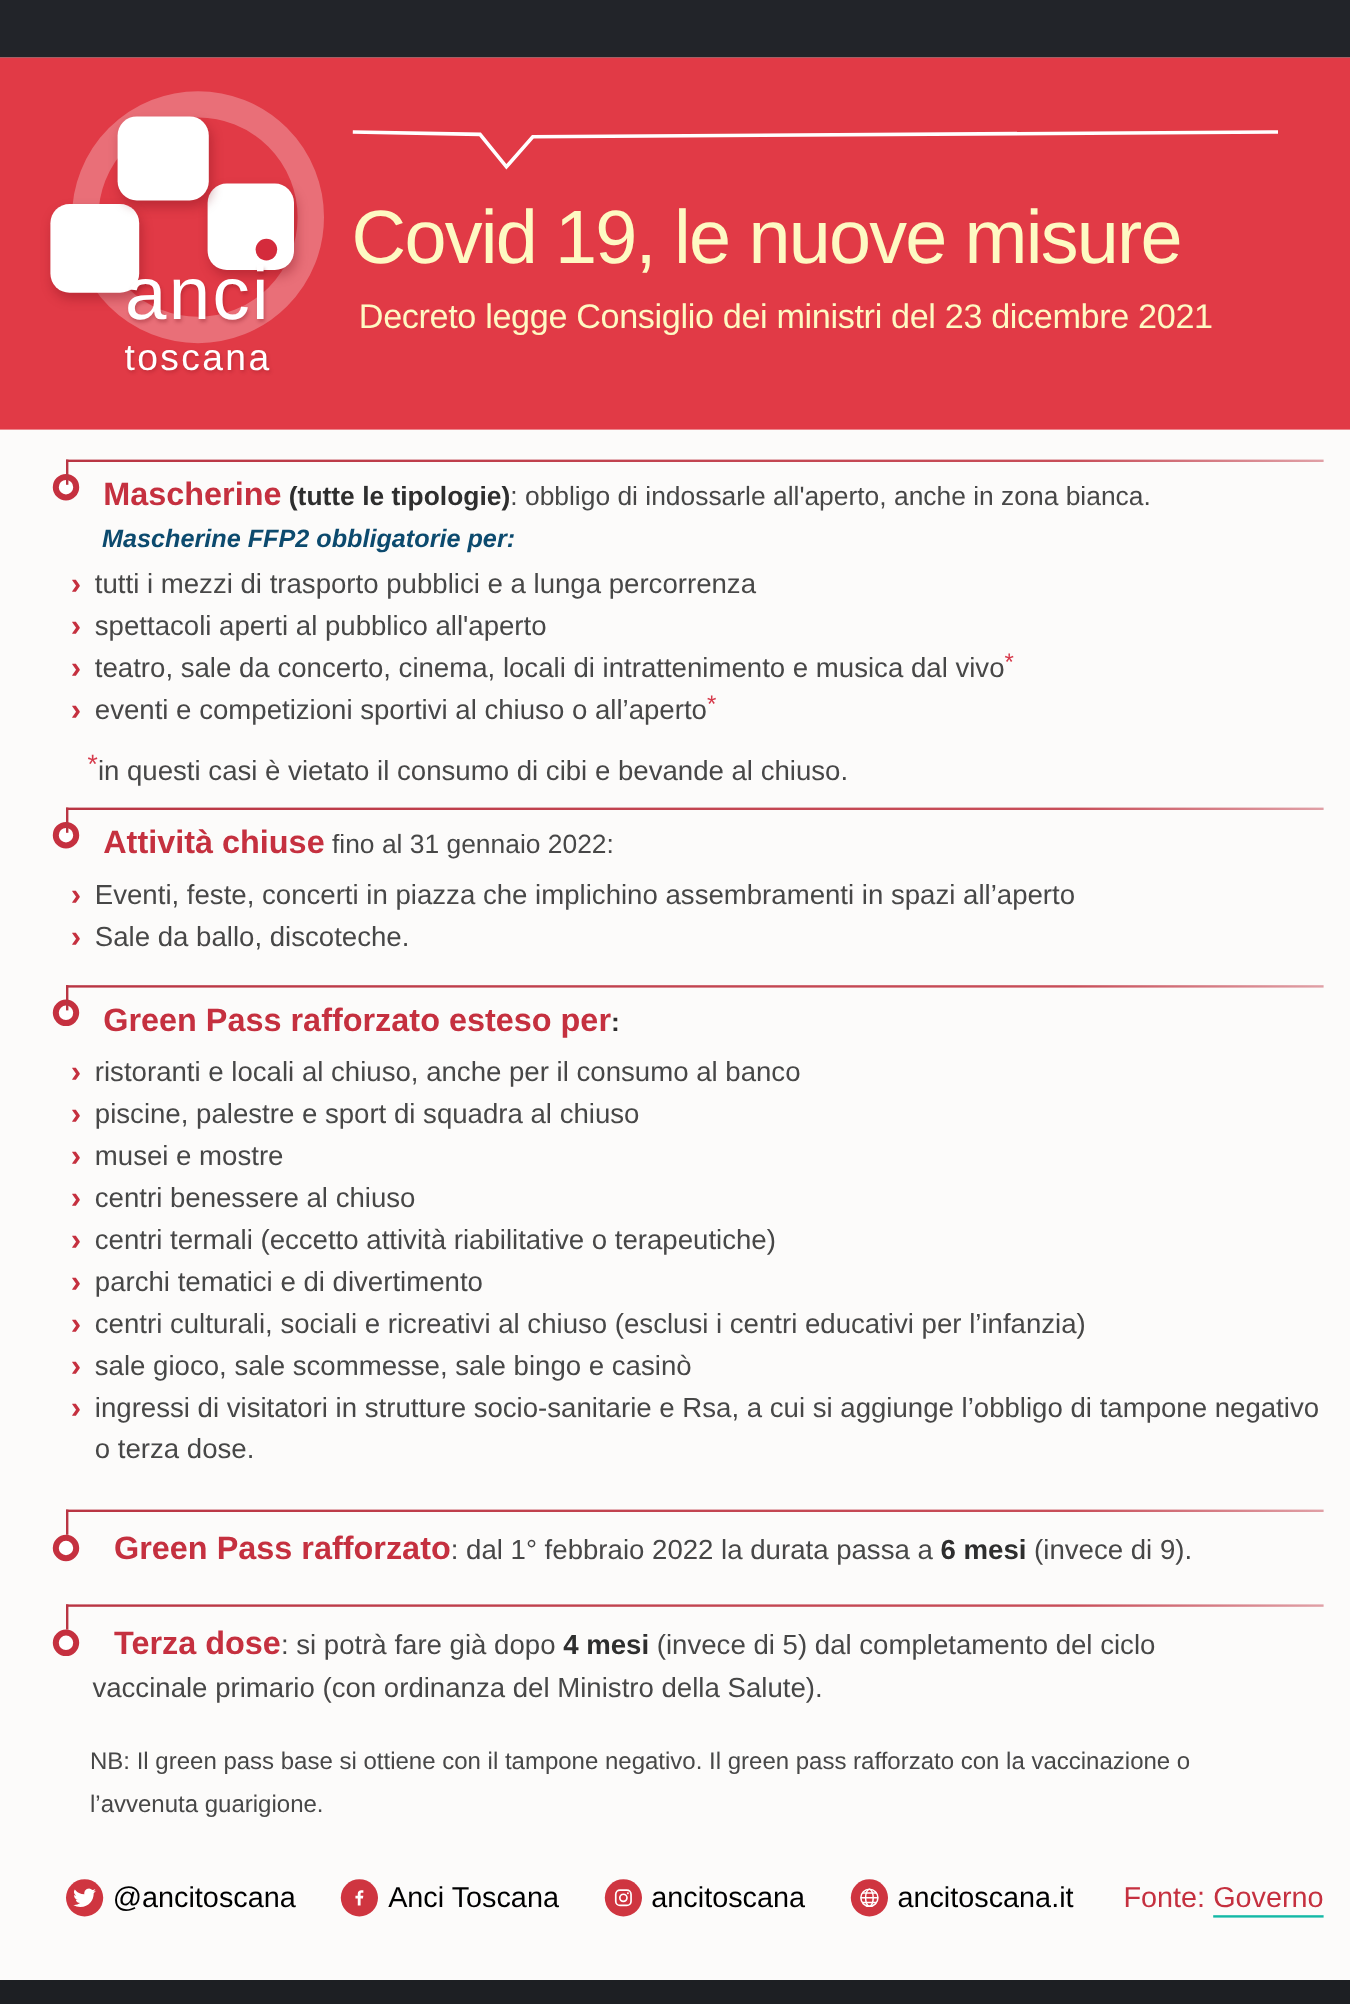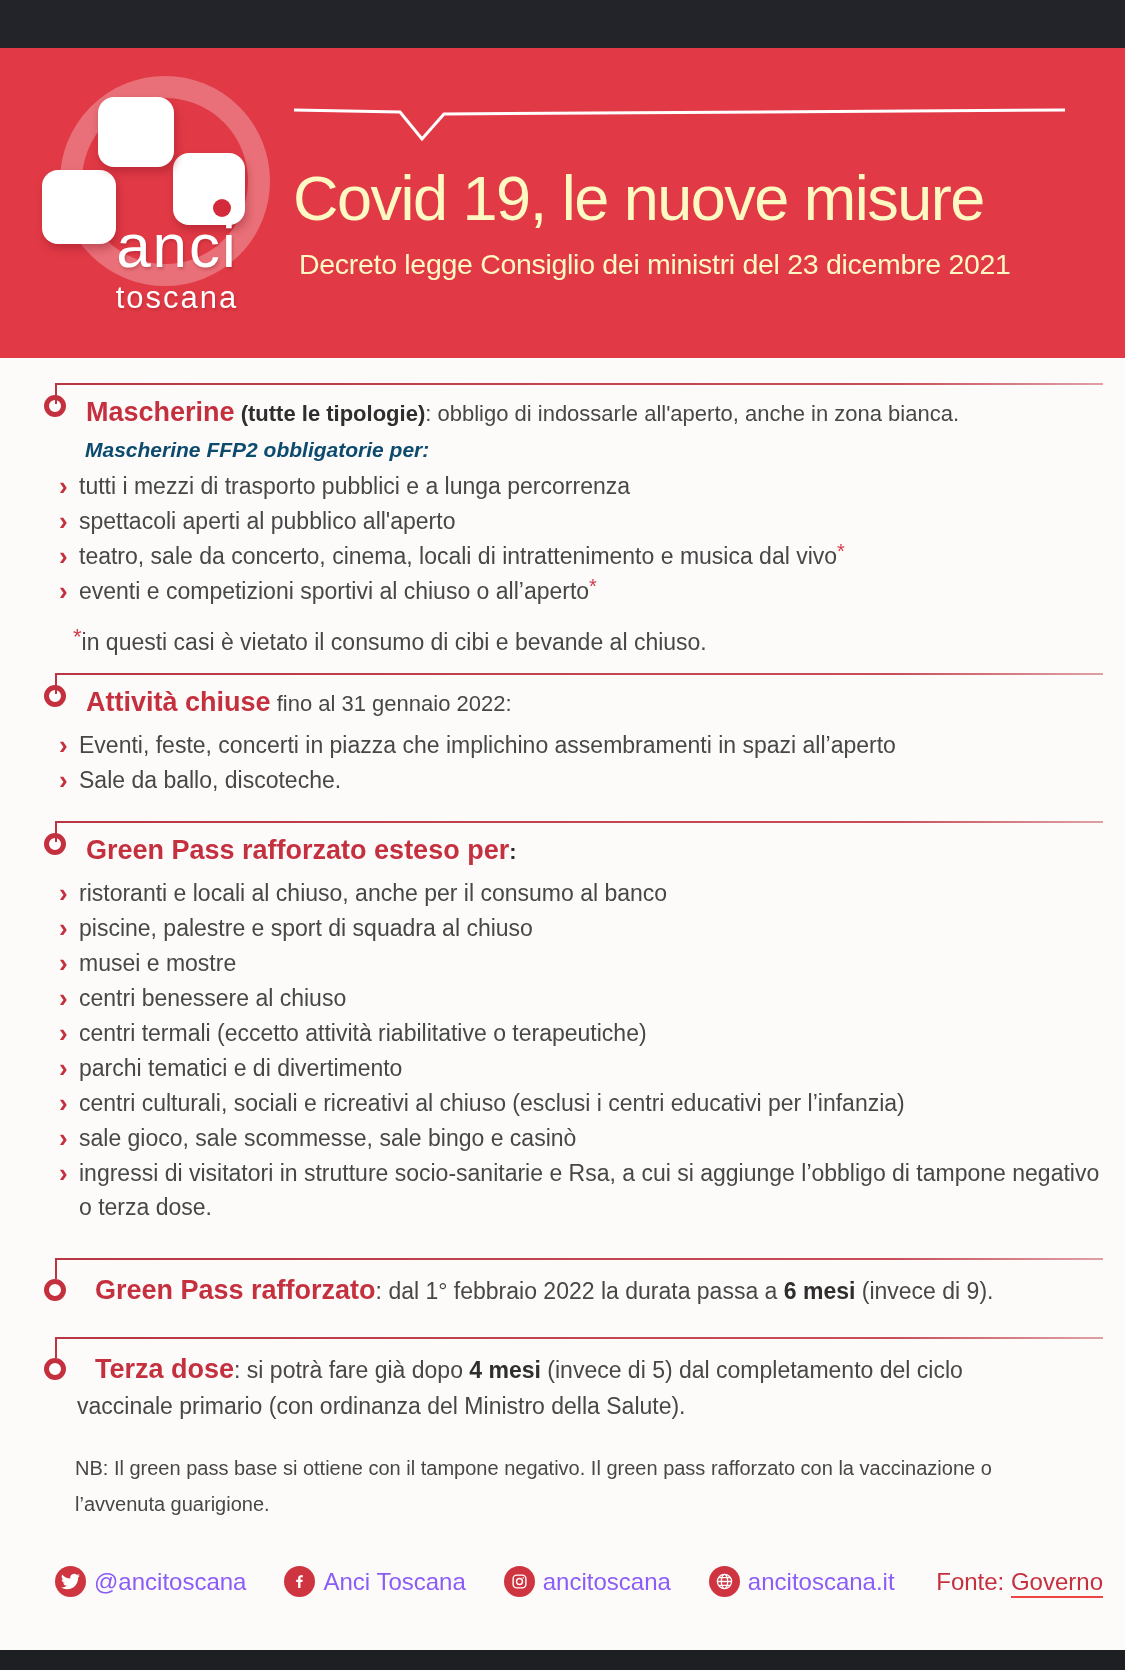--- a/index.html
+++ b/index.html
@@ -14,21 +14,21 @@
   .band{position:absolute; left:0; top:48px; width:100%; height:310px; background:#e13a46;}
 
   
   .logo{position:absolute; left:40px; top:10px; width:255px; height:300px;}
   .logo-ring{position:absolute; left:20px; top:18px; width:210px; height:210px; border:22px solid rgba(255,255,255,0.27); border-radius:50%; box-sizing:border-box;}
   .sq{position:absolute; background:#fff; border-radius:16px; box-shadow:2px 5px 9px rgba(120,15,25,0.35);}
   .sq1{left:58px; top:39px; width:76px; height:70px;}
   .sq2{left:2px;  top:112px; width:74px; height:74px;}
   .sq3{left:133px; top:95px; width:72px; height:72px;}
   .logo-dot{position:absolute; left:173px; top:141px; width:18px; height:18px; border-radius:50%; background:#d42b3c;}
-  .logo-word{position:absolute; left:12px; width:250px; text-align:center; color:#fff; text-shadow:1px 2px 3px rgba(120,15,25,0.3);}
+  .logo-word{position:absolute; left:0; width:250px; text-align:center; color:#fff; text-shadow:1px 2px 3px rgba(120,15,25,0.3);}
   .logo-anci{top:152px; font-size:62px; letter-spacing:2px;}
   .logo-toscana{top:222px; font-size:31px; letter-spacing:2px;}
 
   
   .head-right{position:absolute; left:293px; top:58px; width:792px;}
   .notch-svg{display:block;}
   .title{margin:16px 0 0 0; font-size:63px; font-weight:400; letter-spacing:-1.5px; color:#fef9c3; white-space:nowrap;}
   .subtitle{margin:14px 0 0 6px; font-size:28.5px; font-weight:400; letter-spacing:-0.3px; color:#fef9c3; white-space:nowrap;}
 
   
@@ -53,23 +53,23 @@
   .sec-par .ring{position:absolute; left:-11px; top:7px; margin:0;}
   .mb14{margin-bottom:14px;} .mb24{margin-bottom:24px;} .mb34{margin-bottom:34px;} .mb28{margin-bottom:28px;}
   .w960{max-width:938px;}
   .nb{margin:26px 0 0 20px; max-width:990px; font-size:20px; line-height:36px;}
 
   
   .footer{display:flex; align-items:center; margin-top:44px;}
   .soc{display:flex; align-items:center; margin-right:38px; cursor:pointer;}
   .icirc{flex:none; width:31px; height:31px; border-radius:50%; background:#cf3540; display:flex; align-items:center; justify-content:center; margin-right:8px;}
   .icirc svg{display:block;}
-  .soc-label{color:#8b5cf6; font-size:24px; white-space:nowrap;}
+  .soc-label{color:#000000; font-size:24px; white-space:nowrap;}
   .fonte{margin-left:auto; font-size:24px; color:#c5303f; white-space:nowrap;}
-  .fonte-link{border-bottom:2px solid #ef4444; padding-bottom:1px; cursor:pointer;}
+  .fonte-link{border-bottom:2px solid #14b8a6; padding-bottom:1px; cursor:pointer;}
 </style>
 </head>
 <body>
 
 <div class="page">
   <div class="bar-top"></div>
 
   <div class="band">
     <div class="logo">
       <div class="logo-ring"></div>

